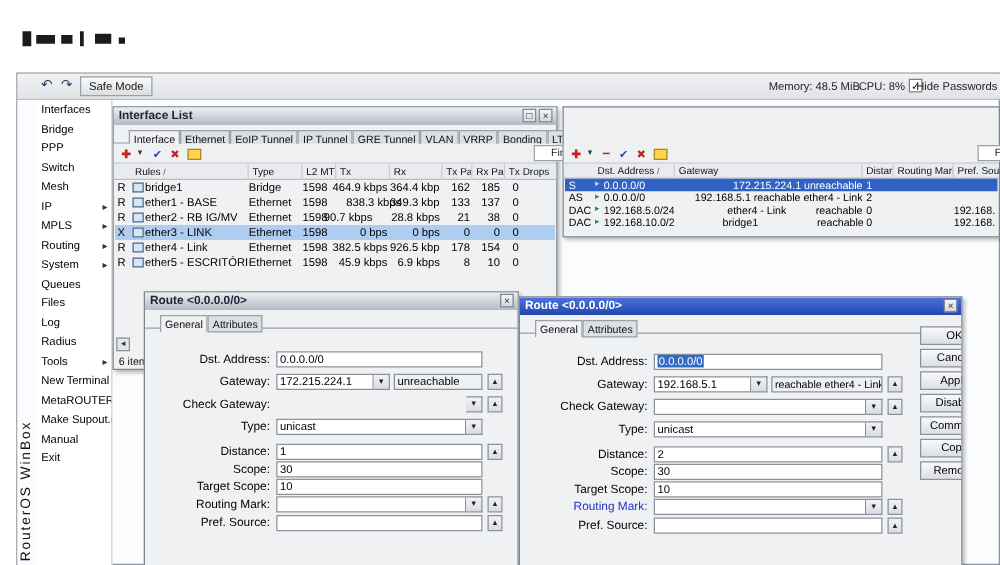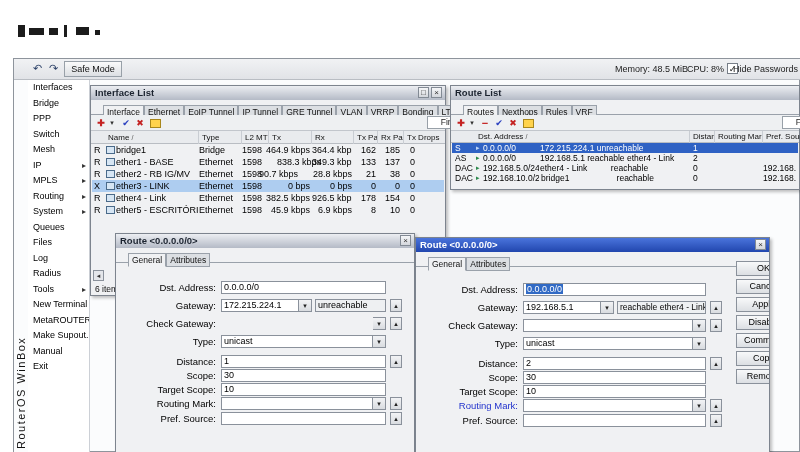--- a/index.html
+++ b/index.html
@@ -38,21 +38,21 @@
   .th{position:absolute;top:0;height:13px;font-size:8px;line-height:13px;padding-left:3px;border-left:1px solid #c9cdd3;overflow:hidden;white-space:nowrap;color:#111;}
   .sort{font-size:7px;color:#555;}
   .tbody{position:absolute;left:0;right:0;}
   .row{position:absolute;left:1px;right:1px;height:12px;}
   .rrow{position:absolute;left:1px;right:1px;height:10px;}
   .row.sel{background:#aecdf0;}
   .rrow.sel2{background:#2f62c4;color:#fff;}
   .cell{position:absolute;font-size:9px;line-height:12px;overflow:hidden;white-space:nowrap;}
   .rcell{position:absolute;font-size:8.5px;line-height:10px;overflow:hidden;white-space:nowrap;}
   .num{text-align:right;}
-  .pre{white-space:pre;}
+  .pre{white-space:pre;text-align:right;}
   .ifico{position:absolute;top:2px;width:9px;height:8px;border:1px solid #4a6a8a;background:#d7e6f4;}
   .rticon{position:absolute;font-size:7px;line-height:10px;color:#2d8a4e;}
   .sel2 .rticon{color:#bcd4f6;}
   .hsbtn{position:absolute;width:11px;height:11px;border:1px solid #8a919b;background:#e4e6ea;font-size:7px;line-height:10px;text-align:center;color:#333;}
   .wstatus{position:absolute;left:4px;top:198px;font-size:8.5px;color:#111;}
   .dlabel{position:absolute;width:92px;text-align:right;font-size:9.5px;line-height:13px;color:#000;white-space:nowrap;}
   .bluelab{color:#2233cc;}
   .dinput{position:absolute;height:13px;border:1px solid #8a919b;background:#fff;font-size:9px;line-height:11px;padding:0 2px;overflow:hidden;white-space:nowrap;color:#000;}
   .dcaret{position:absolute;width:13px;height:13px;border:1px solid #8a919b;border-left:none;background:linear-gradient(#f2f3f5,#d9dce0);font-size:7px;text-align:center;line-height:12px;color:#222;}
   .dup{position:absolute;width:12px;height:13px;border:1px solid #8a919b;background:linear-gradient(#f2f3f5,#d9dce0);font-size:7px;text-align:center;line-height:12px;color:#222;}
@@ -119,21 +119,21 @@
     </div>
     <div class="wtools" style="top:29px">
       <span class="ticon ic-plus" style="left:4px">✚</span>
       <span class="ticon ic-caret" style="left:15px">▾</span>
       <span class="ticon ic-enable" style="left:29px">✔</span>
       <span class="ticon ic-disable" style="left:43px">✖</span>
       <span class="ticon ic-comment" style="left:59px"></span>
       <div class="find" style="left:308px;top:1px;width:44px">Find</div>
     </div>
     <div class="thead" style="top:45px">
-      <div class="th" style="left:14px;width:93px;border-left:none"><span>Name</span> <span class="sort">/</span></div>
+      <div class="th" style="left:14px;width:93px;border-left:none"><span>Rules</span> <span class="sort">/</span></div>
       <div class="th" style="left:107px;width:43px">Type</div>
       <div class="th" style="left:150px;width:27px">L2 MTU</div>
       <div class="th" style="left:177px;width:43px">Tx</div>
       <div class="th" style="left:220px;width:42px">Rx</div>
       <div class="th" style="left:262px;width:24px">Tx Pac...</div>
       <div class="th" style="left:286px;width:26px">Rx Pac...</div>
       <div class="th" style="left:312px;width:42px">Tx Drops</div>
     </div>
     <div class="tbody" style="top:58px;height:72px">
       <div class="row" style="top:0">
@@ -207,37 +207,32 @@
           <span class="cell num" style="left:262px;width:22px">8</span>
           <span class="cell num" style="left:286px;width:22px">10</span>
           <span class="cell" style="left:318px;width:24px">0</span>
       </div>
     </div>
     <div class="hsbtn" style="left:2px;top:184px">◂</div>
     <div class="wstatus">6 items</div>
   </div>
 
   <div class="win" style="left:450px;top:85px;width:350px;height:105px;z-index:2">
-    <div class="wtitle">
-      <span>Route List</span>
-    </div>
-    <div class="tabs" style="top:14px">
-      <span class="tab on">Routes</span><span class="tab">Nexthops</span><span class="tab">Rules</span><span class="tab">VRF</span>
-    </div>
     <div class="wtools" style="top:29px">
       <span class="ticon ic-plus" style="left:4px">✚</span>
       <span class="ticon ic-caret" style="left:15px">▾</span>
       <span class="ticon ic-minus" style="left:28px">−</span>
       <span class="ticon ic-enable" style="left:42px">✔</span>
       <span class="ticon ic-disable" style="left:56px">✖</span>
       <span class="ticon ic-comment" style="left:72px"></span>
       <div class="find" style="left:303px;top:1px;width:44px">Find</div>
     </div>
     <div class="thead" style="top:45px;height:12px">
       <div class="th" style="left:24px;width:64px;height:12px;line-height:12px;border-left:none"><span>Dst. Address</span> <span class="sort">/</span></div>
+      <div class="th" style="left:88px;width:150px;height:12px;line-height:12px">Gateway</div>
       <div class="th" style="left:238px;width:25px;height:12px;line-height:12px">Distance</div>
       <div class="th" style="left:263px;width:48px;height:12px;line-height:12px">Routing Mark</div>
       <div class="th" style="left:311px;width:39px;height:12px;line-height:12px">Pref. Source</div>
     </div>
     <div class="tbody" style="top:57px;height:40px">
       <div class="rrow sel2" style="top:0">
         <span class="rcell" style="left:3px;width:20px">S</span>
           <span class="rticon" style="left:24px">▸</span>
           <span class="rcell" style="left:31px;width:56px">0.0.0.0/0</span>
           <span class="rcell pre" style="left:88px;width:150px">172.215.224.1 unreachable</span>

